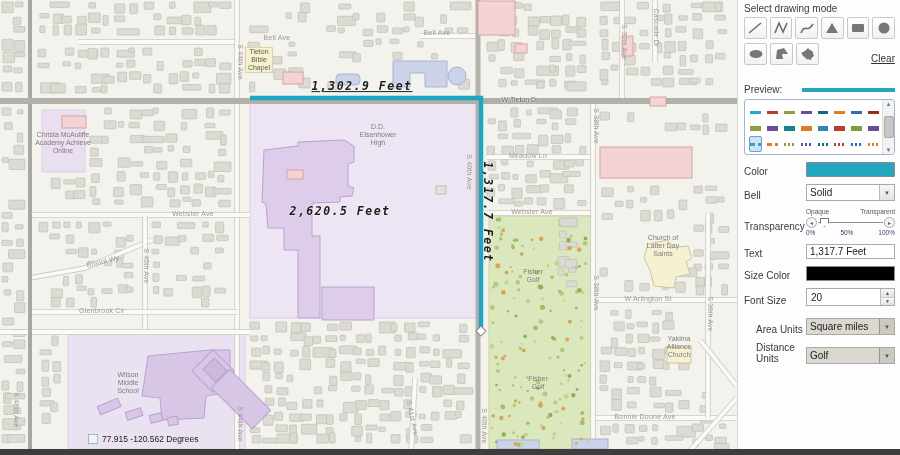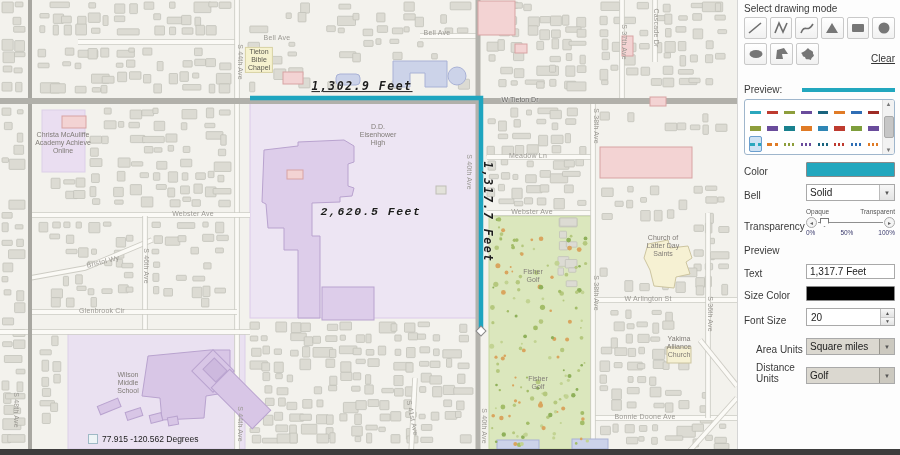--- a/index.html
+++ b/index.html
@@ -1041,21 +1041,21 @@
 Golf</div>
         <div class="lbl poi" style="left: 538px; top: 383px;">Fisher
 Golf</div>
         <div class="lbl poi" style="left: 663px; top: 246px;">Church of
 Latter Day
 Saints</div>
         <div class="lbl poi" style="left: 679px; top: 347px;">Yakima
 Alliance
 Church</div>
         <div class="lbl measure" style="left: 362px; top: 87px; text-decoration: underline;">1,302.9 Feet</div>
-        <div class="lbl measure" style="left: 371px; top: 212px; font-family: Liberation Mono, monospace;">2,620.5 Feet</div>
+        <div class="lbl measure" style="left: 340px; top: 212px;">2,620.5 Feet</div>
         <div class="lbl measure-v" style="left: 487px; top: 212px; --r: 90deg;">1,317.7 Feet</div>
       </div>
     <div id="coords">
       <span class="cicon"></span>
       <span>77.915 -120.562 Degrees</span>
     </div>
   </div>
 
   <div id="panel">
     <div class="p-title">Select drawing mode</div>
@@ -1237,21 +1237,20 @@
         </div>
         <div class="trans-ticks">
           <span>0%</span>
           <span>50%</span>
           <span>100%</span>
         </div>
       </div>
     </div>
 
 
-    <div class="sect-label">Preview</div>
 
     <div class="row" style="margin-top:5px;">
       <span class="rlabel">Text</span>
       <div class="rctl"><input class="textbox" type="text" value="1,317.7 Feet" style=""></div>
     </div>
 
     <div class="row">
       <span class="rlabel">Size Color</span>
       <div class="rctl">
           <div class="swatch" id="font-color-swatch" style="background: rgb(0, 0, 0);"></div>

